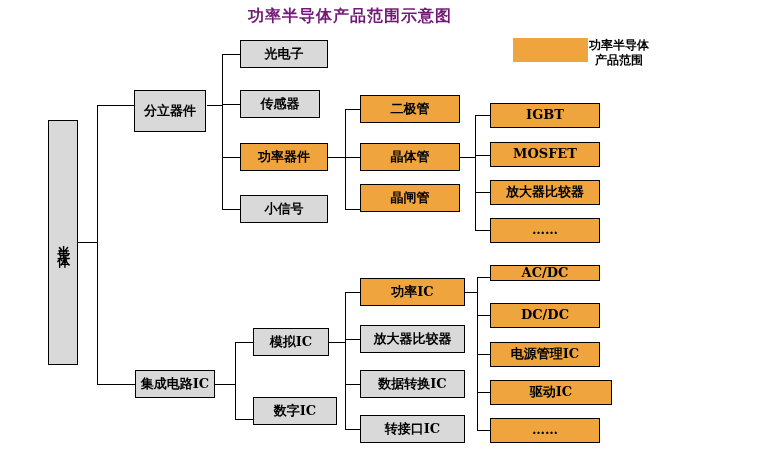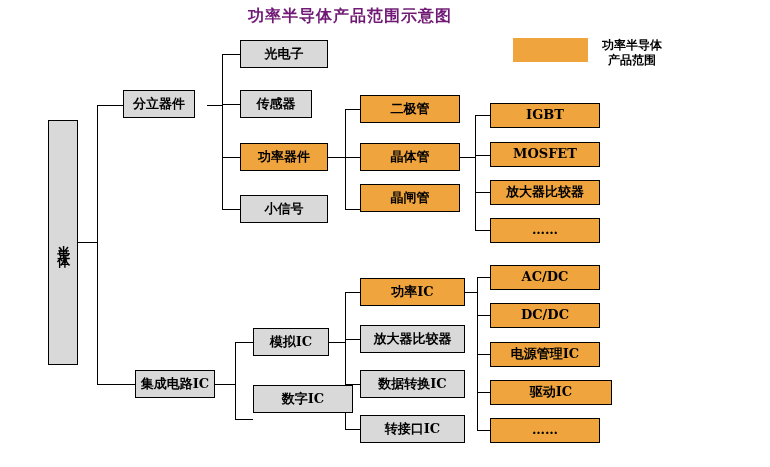--- a/index.html
+++ b/index.html
@@ -37,21 +37,21 @@
   .legend{
     position:absolute;left:513px;top:38px;
     display:flex;align-items:flex-start;
   }
   .legend-swatch{
     width:75px;height:24px;
     background:var(--hl,#f0a43e);
     flex:0 0 auto;
   }
   .legend-text{
-    margin-left:14px;
+    margin-left:1px;
     font-size:12px;font-weight:bold;color:#000;
     text-align:center;line-height:1.25;
   }
 </style>
 </head>
 <body>
 
 <div class="stage" style="--hl: #f0a43e; --fill: #d9d9d9; --border: #000000;">
 
   <div class="title">功率半导体产品范围示意图</div>
@@ -76,44 +76,44 @@
 
     <path d="M215 384 H235 M235 342 V419 M235 342 H253 M235 419 H253"></path>
 
     <path d="M329 342 H345 M345 292 V429 M345 292 H360 M345 339 H360 M345 384 H360 M345 429 H360"></path>
 
     <path d="M465 292 H477 M477 277 V430 M477 277 H490 M477 315 H490 M477 354 H490 M477 392 H490 M477 430 H490"></path>
   </svg>
 
   <div class="node vertical" style="left:48px;top:120px;width:30px;height:245px">半导体</div>
 
-  <div class="node" style="left:123px;top:90px;width:72px;height:28px">分立器件</div>
+  <div class="node" style="left:134px;top:90px;width:72px;height:42px">分立器件</div>
   <div class="node" style="left:135px;top:370px;width:80px;height:28px">集成电路IC</div>
 
   <div class="node" style="left:240px;top:40px;width:88px;height:28px">光电子</div>
-  <div class="node" style="left:240px;top:90px;width:72px;height:28px">传感器</div>
+  <div class="node" style="left:240px;top:90px;width:80px;height:28px">传感器</div>
   <div class="node hl" style="left:240px;top:143px;width:88px;height:28px">功率器件</div>
   <div class="node" style="left:240px;top:195px;width:88px;height:28px">小信号</div>
 
   <div class="node hl" style="left:360px;top:95px;width:100px;height:28px">二极管</div>
   <div class="node hl" style="left:360px;top:143px;width:100px;height:28px">晶体管</div>
   <div class="node hl" style="left:360px;top:184px;width:100px;height:28px">晶闸管</div>
 
   <div class="node hl" style="left:490px;top:103px;width:110px;height:25px">IGBT</div>
   <div class="node hl" style="left:490px;top:142px;width:110px;height:25px">MOSFET</div>
   <div class="node hl" style="left:490px;top:180px;width:110px;height:25px">放大器比较器</div>
   <div class="node hl" style="left:490px;top:218px;width:110px;height:25px">……</div>
 
   <div class="node" style="left:253px;top:328px;width:76px;height:28px">模拟IC</div>
-  <div class="node" style="left:253px;top:385px;width:100px;height:28px">数字IC</div>
+  <div class="node" style="left:253px;top:397px;width:84px;height:28px">数字IC</div>
 
   <div class="node hl" style="left:360px;top:278px;width:105px;height:28px">功率IC</div>
   <div class="node" style="left:360px;top:325px;width:105px;height:28px">放大器比较器</div>
   <div class="node" style="left:360px;top:370px;width:105px;height:28px">数据转换IC</div>
   <div class="node" style="left:360px;top:415px;width:105px;height:28px">转接口IC</div>
 
-  <div class="node hl" style="left:490px;top:265px;width:110px;height:25px">AC/DC</div>
+  <div class="node hl" style="left:490px;top:265px;width:110px;height:16px">AC/DC</div>
   <div class="node hl" style="left:490px;top:303px;width:110px;height:25px">DC/DC</div>
   <div class="node hl" style="left:490px;top:342px;width:110px;height:25px">电源管理IC</div>
   <div class="node hl" style="left:490px;top:380px;width:122px;height:25px">驱动IC</div>
   <div class="node hl" style="left:490px;top:418px;width:110px;height:25px">……</div>
 
 </div>
 
 </body></html>

